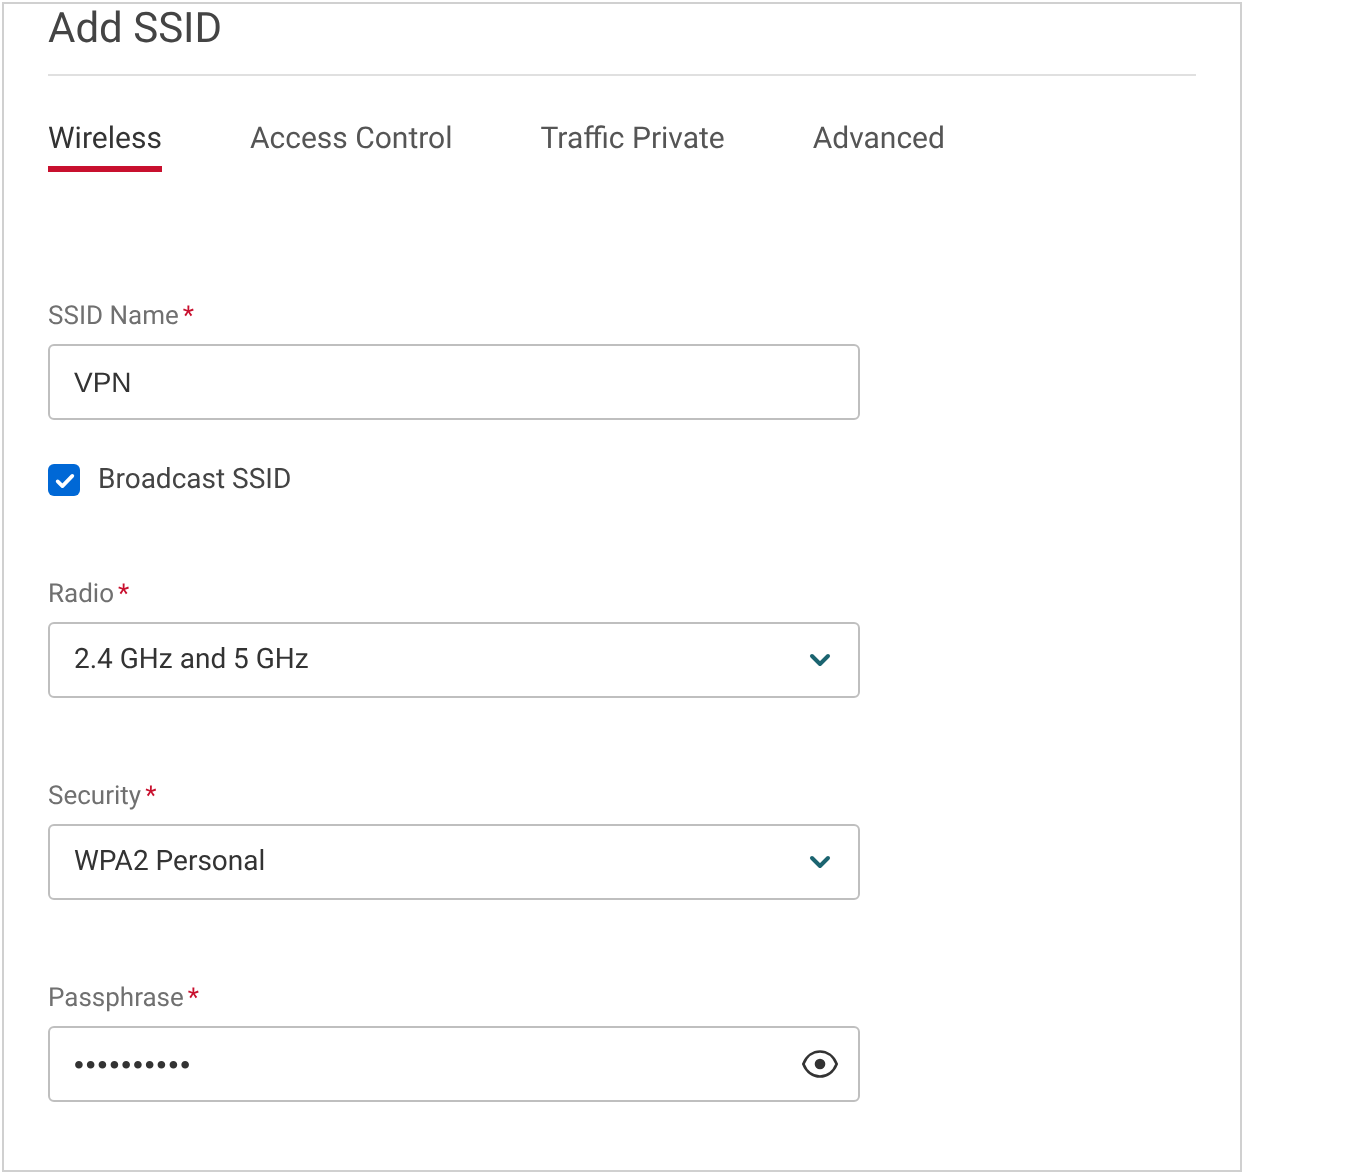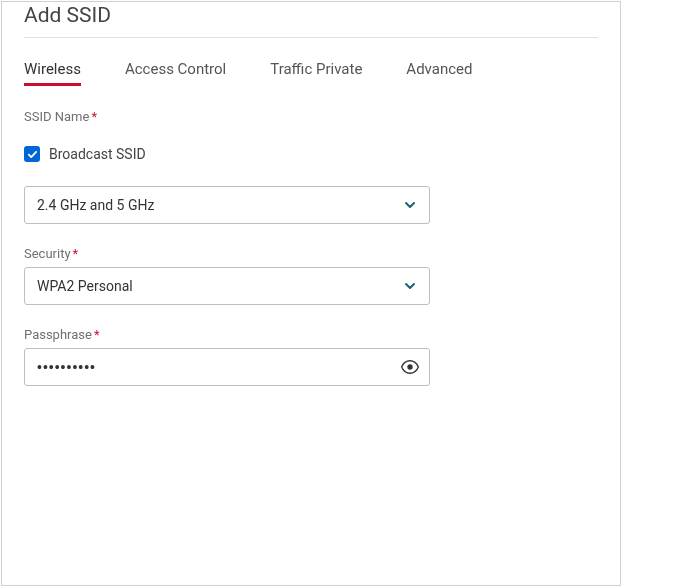--- a/index.html
+++ b/index.html
@@ -59,20 +59,21 @@
       padding: 14px 0 0 0;
     }
     .field {
       margin-bottom: 22px;
     }
     .label {
       font-size: 13px;
       color: #707070;
       display: block;
       margin-bottom: 6px;
+      margin-top: 42px;
     }
     .required {
       color: #c8102e;
       margin-left: 2px;
     }
     .text-input, .select {
       width: 406px;
       height: 38px;
       border: 1px solid #bfbfbf;
       border-radius: 3px;
@@ -179,33 +180,37 @@
     <div class="tab">Traffic Private</div>
     <div class="tab">Advanced</div>
   </div>
 
   <div class="form-area">
 
     <div class="field">
       <label class="label">
         <span>SSID Name</span><span class="required">*</span>
       </label>
+      <input class="text-input" type="text" value="VPN" style="">
     </div>
 
     <div class="checkbox-row">
       <div class="checkbox">
         <svg width="11" height="11" viewBox="0 0 12 12">
           <path d="M2 6.2 L4.6 8.8 L10 3.2" stroke="#fff" stroke-width="2" fill="none" stroke-linecap="round" stroke-linejoin="round"></path>
         </svg>
       </div>
       <span class="checkbox-label">Broadcast SSID</span>
     </div>
 
 
     <div class="field">
+      <label class="label">
+        <span>Radio</span><span class="required">*</span>
+      </label>
       <div class="select">
         <span>2.4 GHz and 5 GHz</span>
         <span class="chevron">
           <svg width="14" height="14" viewBox="0 0 14 14">
               <path d="M3 5 L7 9 L11 5" stroke="#1b6470" stroke-width="2" fill="none" stroke-linecap="round" stroke-linejoin="round"></path>
             </svg>
         </span>
       </div>
     </div>
 

